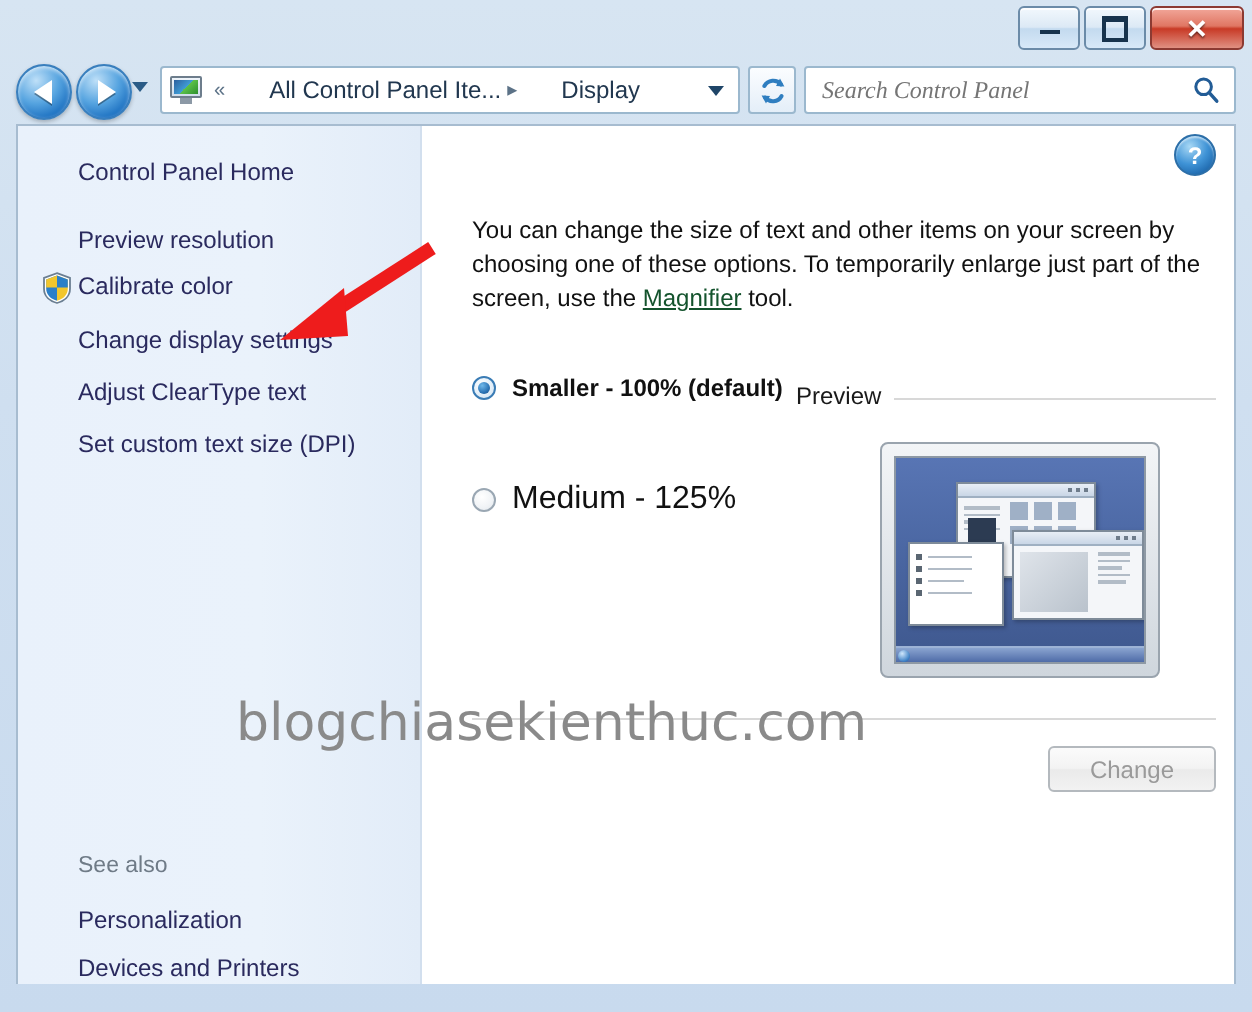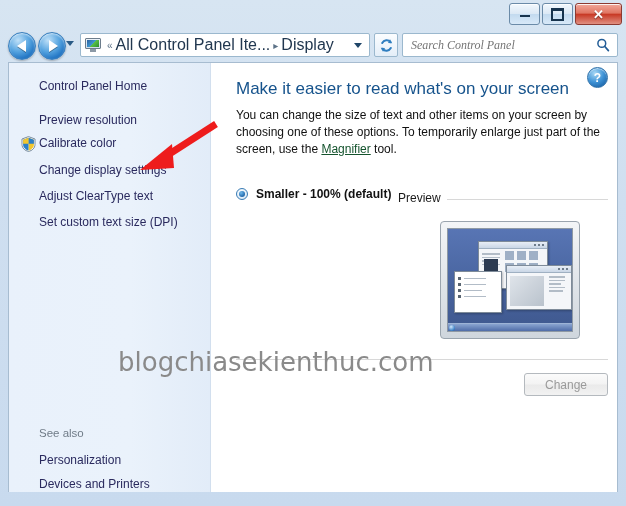--- a/index.html
+++ b/index.html
@@ -129,24 +129,25 @@
     position: absolute; left:2px; top:2px;
     width: 12px; height: 7px;
     background: linear-gradient(135deg,#2c5f9e 0%, #3f9bd4 50%, #5cc24a 50%, #2d8f2d 100%);
   }
   #addr-icon .mon-stand {
     position: absolute; left: 5px; top: 11px;
     width: 6px; height: 3px;
     background: #8c99a6;
   }
   .crumb {
-    font-size: 16px;
+    font-size: 12px;
     color: #21374f;
     white-space: nowrap;
     cursor: default;
+    margin-left: 19px;
   }
   .crumb-sep {
     color: #5c7287;
     font-size: 10px;
     padding: 0 3px;
     cursor: default;
   }
   #addr-caret {
     margin-left: auto;
     margin-right: 7px;
@@ -525,31 +526,34 @@
 
       <div class="side-heading" style="top:364px;">See also</div>
       <div class="side-link" style="top:390px;">Personalization</div>
       <div class="side-link" style="top:414px;">Devices and Printers</div>
     </div>
 
     <div id="content">
 
       <div id="help-button">?</div>
 
-      <div id="page-title">Make it easier to read what's on your screen</div>
 
       <div id="page-desc"><span>You can change the size of text and other items on your screen by choosing one of these options. To temporarily enlarge just part of the screen, use the </span><span id="magnifier-link">Magnifier</span><span> tool.</span></div>
 
       <div class="radio-row" style="top:124px;font-weight:bold;">
         <span class="radio checked">
             <span class="dot"></span>
           </span>
         <span class="radio-label" style="font-size:12px;">Smaller - 100% (default)</span>
       </div>
 
+      <div class="radio-row" style="top:178px;">
+        <span class="radio"></span>
+        <span class="radio-label" style="font-size:16px;">Medium - 125%</span>
+      </div>
 
 
       <div id="preview-rule"></div>
       <div id="preview-label">Preview</div>
 
       <div id="preview-monitor">
         <div id="preview-screen">
 
           <div class="pv-win" id="pv-win-back">
             <div class="pv-titlebar"></div>

